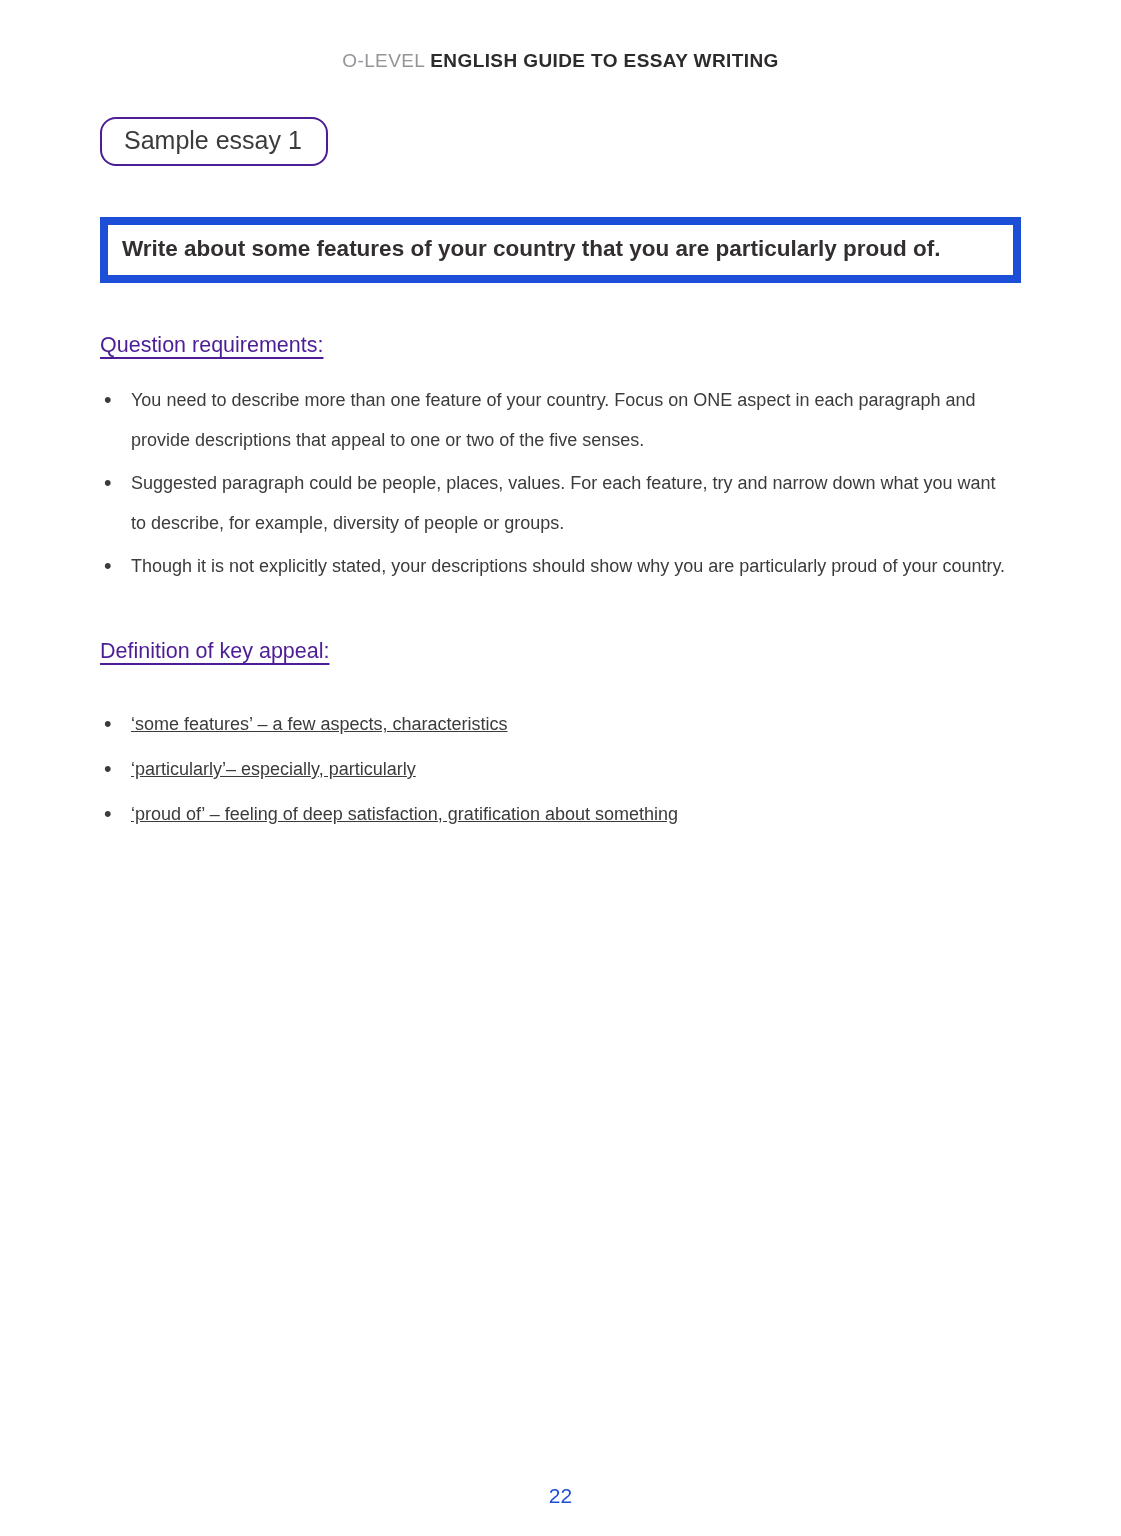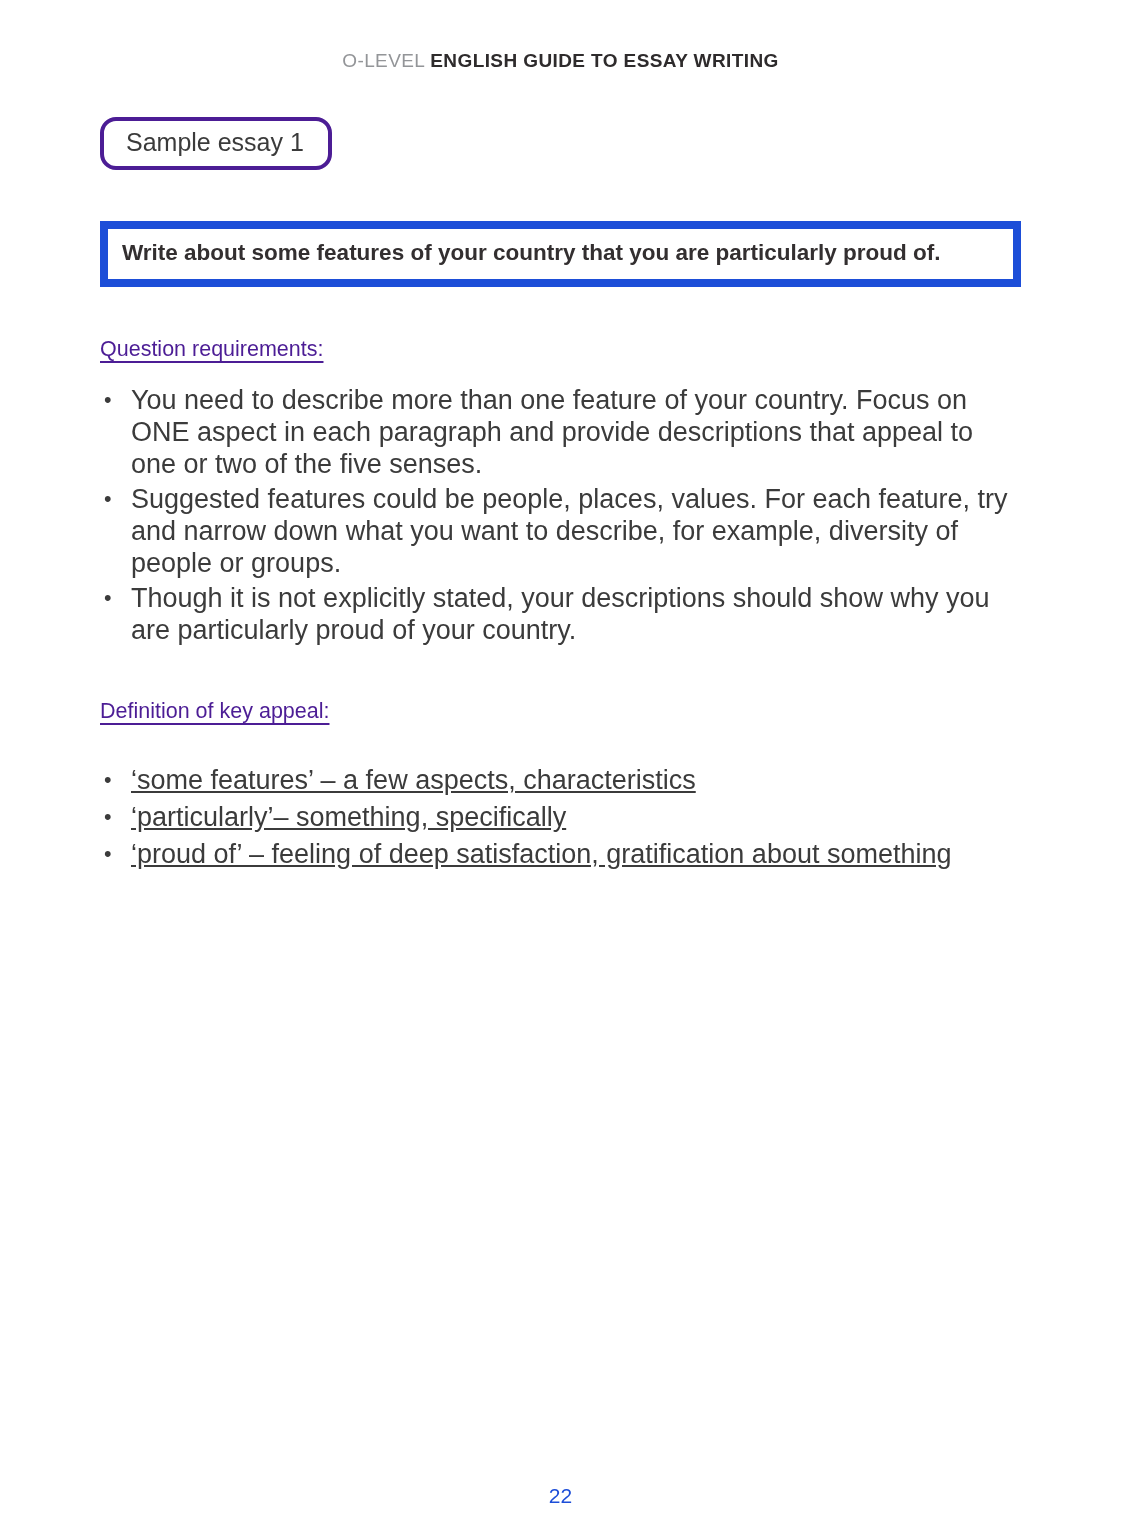--- a/index.html
+++ b/index.html
@@ -30,21 +30,21 @@
   }
   .page-header .header-title {
     color: #2e2b2c;
     font-weight: 700;
   }
   
   .badge {
     display: inline-block;
     margin-top: 45px;
     padding: 7px 24px 9px 22px;
-    border: 4px solid #4c1d95;
+    border: 2px solid #4c1d95;
     border-radius: 16px;
     font-size: 25px;
     color: #3b3b3b;
     background: #ffffff;
   }
   
   .question-box {
     margin-top: 51px;
     width: 921px;
     border: 8px solid #1d4ed8;
@@ -65,22 +65,22 @@
   }
   
   ul.bullets {
     list-style: none;
     margin-top: 22px;
     width: 910px;
   }
   ul.bullets li {
     position: relative;
     padding-left: 31px;
-    font-size: 27px;
-    line-height: 32px;
+    font-size: 18px;
+    line-height: 40px;
     margin-bottom: 3px;
     color: #3b3b3b;
   }
   ul.bullets li::before {
     content: "\2022";
     position: absolute;
     left: 4px;
     top: 0;
     font-size: 21.5px;
     color: #3b3b3b;
@@ -112,31 +112,31 @@
     <div class="badge">Sample essay 1</div>
 
     <div class="question-box">Write about some features of your country that you are particularly proud of.</div>
 
     <div>
       <span class="section-heading">Question requirements:</span>
     </div>
 
     <ul class="bullets">
       <li>You need to describe more than one feature of your country. Focus on ONE aspect in each paragraph and provide descriptions that appeal to one or two of the five senses.</li>
-      <li>Suggested features could be people, places, values. For each feature, try and narrow down what you want to describe, for example, diversity of people or groups.</li>
+      <li>Suggested paragraph could be people, places, values. For each feature, try and narrow down what you want to describe, for example, diversity of people or groups.</li>
       <li>Though it is not explicitly stated, your descriptions should show why you are particularly proud of your country.</li>
     </ul>
 
     <div>
       <span class="section-heading">Definition of key appeal:</span>
     </div>
 
     <ul class="bullets definitions">
       <li>‘some features’ – a few aspects, characteristics</li>
-      <li>‘particularly’– something, specifically</li>
+      <li>‘particularly’– especially, particularly</li>
       <li>‘proud of’ – feeling of deep satisfaction, gratification about something</li>
     </ul>
 
   </div>
 
   <div class="page-footer">22</div>
 
 </div>
 
 </body></html>

